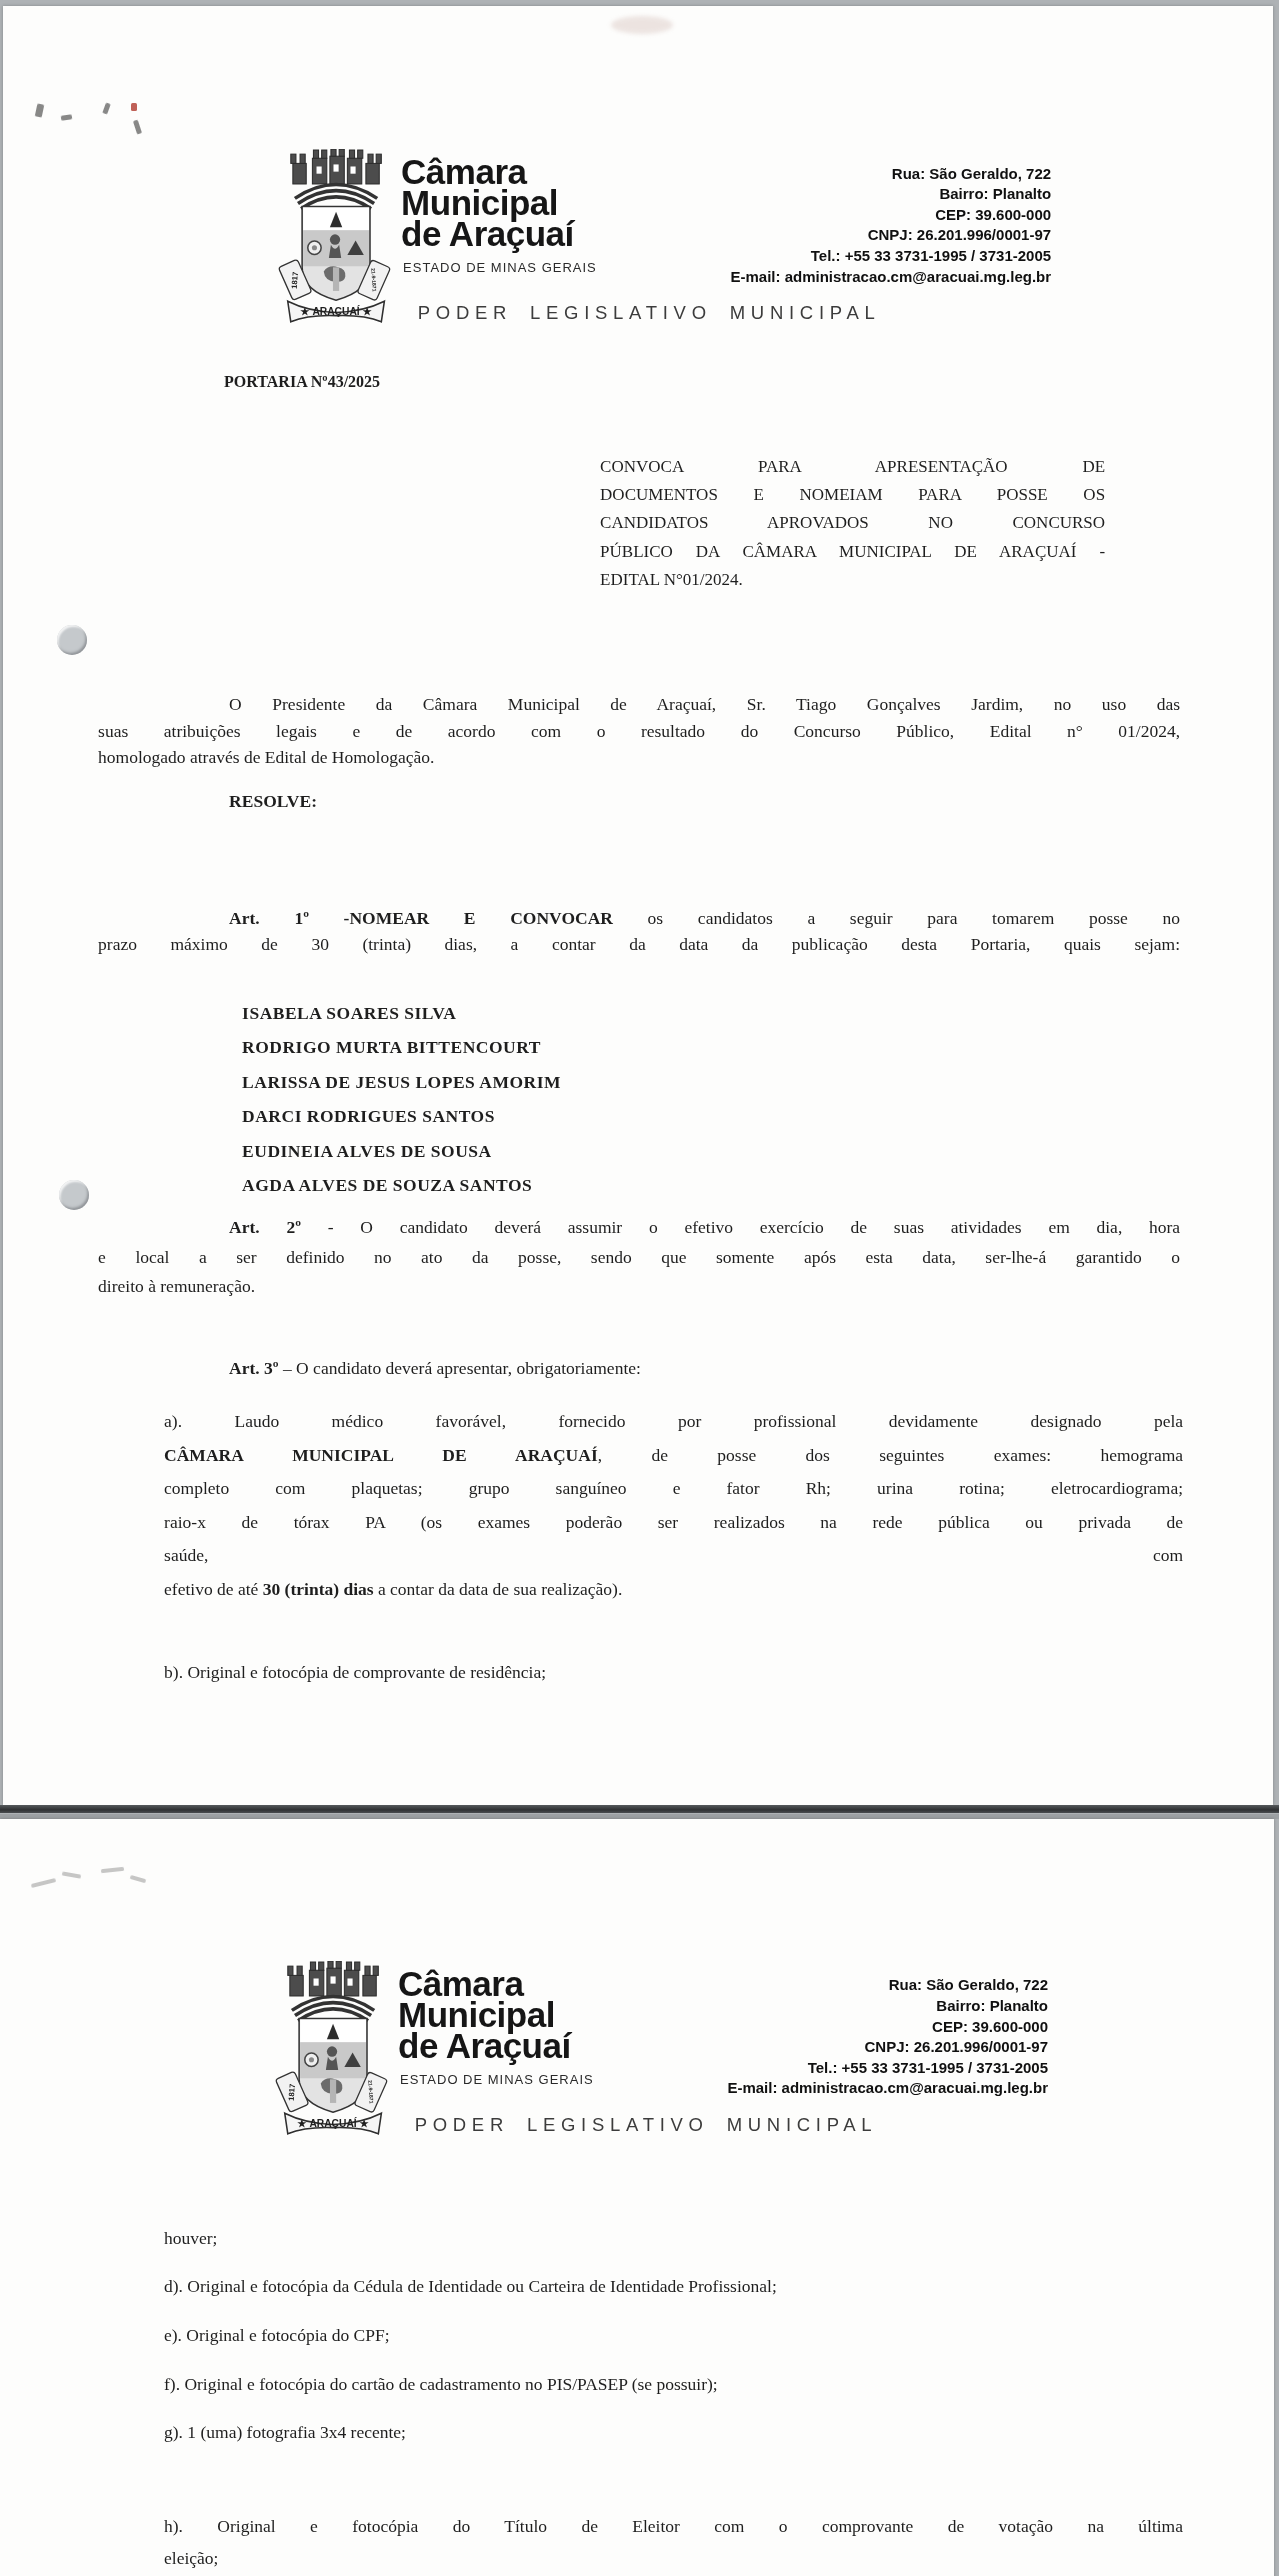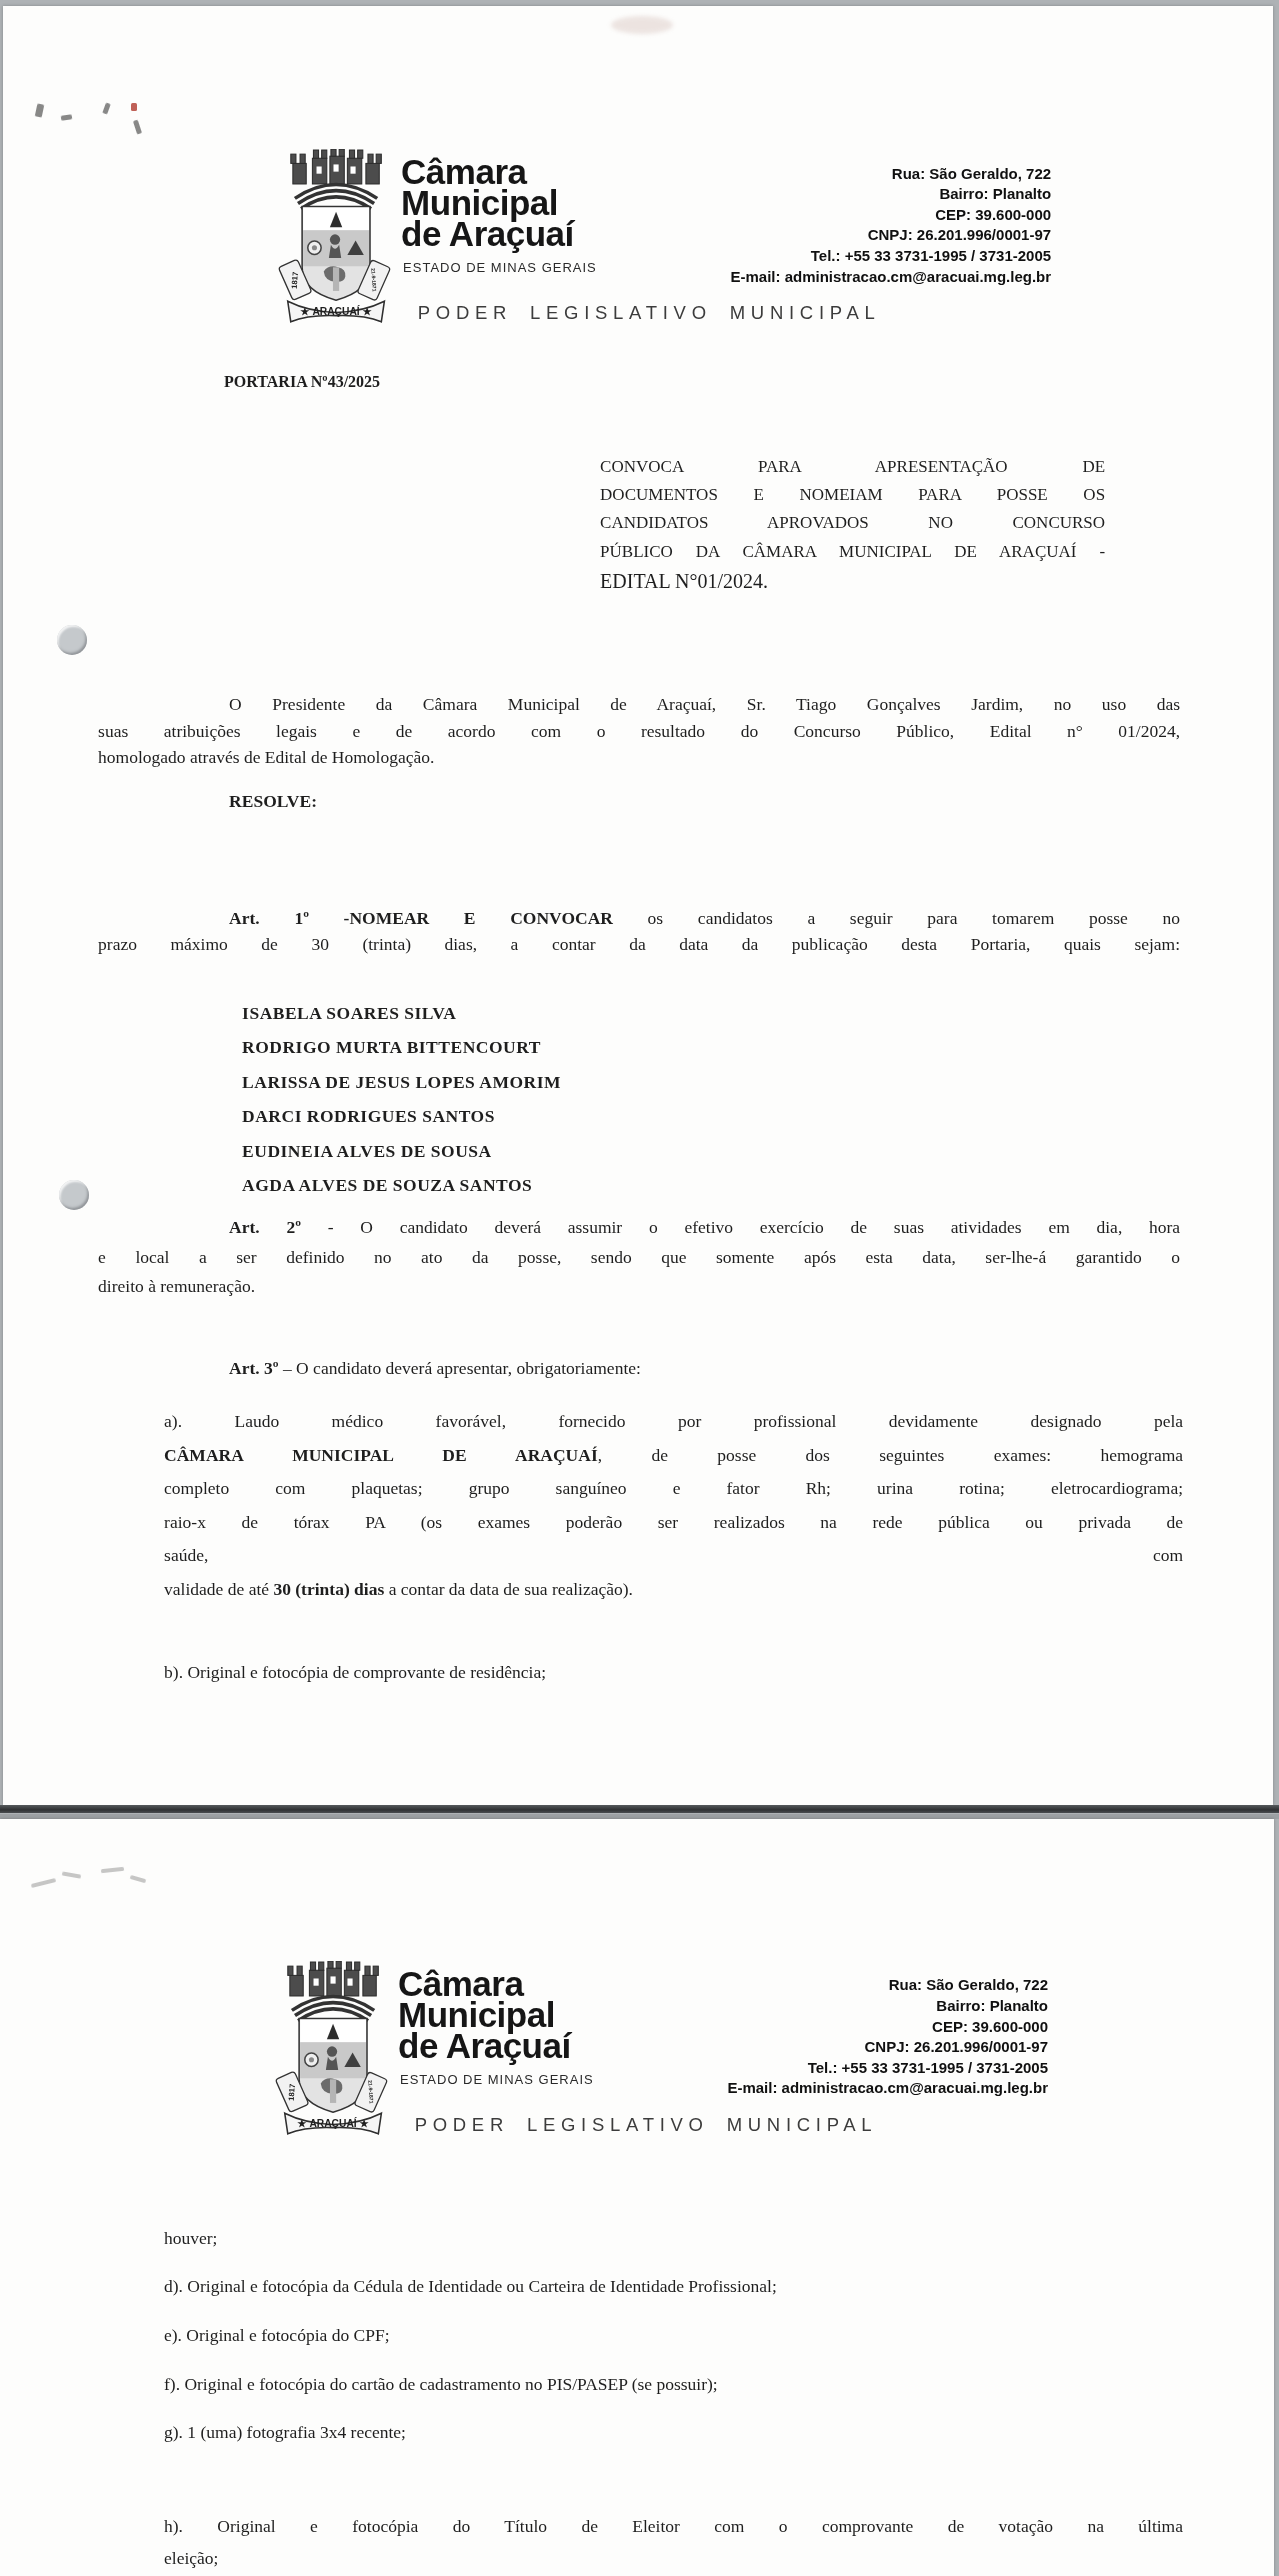--- a/index.html
+++ b/index.html
@@ -128,21 +128,21 @@
       </div>
       <div class="lh-motto">PODER LEGISLATIVO MUNICIPAL</div>
     </div>
 
     <div class="line bold" style="left:221px;top:366px;width:850px;font-size:16px;">PORTARIA Nº43/2025</div>
 
     <div class="line jl" style="left:597px;top:450px;width:505px;font-size:17px;">CONVOCA PARA APRESENTAÇÃO DE</div>
     <div class="line jl" style="left:597px;top:478px;width:505px;font-size:17px;">DOCUMENTOS E NOMEIAM PARA POSSE OS</div>
     <div class="line jl" style="left:597px;top:506px;width:505px;font-size:17px;">CANDIDATOS APROVADOS NO CONCURSO</div>
     <div class="line jl" style="left:597px;top:535px;width:505px;font-size:17px;">PÚBLICO DA CÂMARA MUNICIPAL DE ARAÇUAÍ -</div>
-    <div class="line" style="left:597px;top:563px;width:505px;font-size:20px;">EDITAL N°01/2024.</div>
+    <div class="line" style="left:597px;top:563px;width:505px;font-size:17px;">EDITAL N°01/2024.</div>
 
     <div class="line jl" style="left:95px;top:687px;width:1082px;padding-left:131px;box-sizing:border-box;">O Presidente da Câmara Municipal de Araçuaí, Sr. Tiago Gonçalves Jardim, no uso das</div>
     <div class="line jl" style="left:95px;top:714px;width:1082px;">suas atribuições legais e de acordo com o resultado do Concurso Público, Edital n° 01/2024,</div>
     <div class="line" style="left:95px;top:740px;width:1082px;">homologado através de Edital de Homologação.</div>
 
     <div class="line bold" style="left:226px;top:784px;">RESOLVE:</div>
 
     <div class="line jl" style="left:95px;top:901px;width:1082px;padding-left:131px;box-sizing:border-box;"><span class="bold">Art. 1º -NOMEAR E CONVOCAR</span><span> os candidatos a seguir para tomarem posse no</span></div>
     <div class="line jl" style="left:95px;top:927px;width:1082px;">prazo máximo de 30 (trinta) dias, a contar da data da publicação desta Portaria, quais sejam:</div>
 
@@ -160,21 +160,21 @@
     <div class="line" style="left:226px;top:1351px;"><span class="bold">Art. 3º</span><span> – O candidato deverá apresentar, obrigatoriamente:</span></div>
 
     <div class="line jl" style="left:161px;top:1404px;width:1019px;">a). Laudo médico favorável, fornecido por profissional devidamente designado pela</div>
     <div class="line jl" style="left:161px;top:1438px;width:1019px;"><span class="bold">CÂMARA MUNICIPAL DE ARAÇUAÍ</span><span>, de posse dos seguintes exames: hemograma</span></div>
     <div class="line jl" style="left:161px;top:1471px;width:1019px;">completo com plaquetas; grupo sanguíneo e fator Rh; urina rotina; eletrocardiograma;</div>
     <div class="line jl" style="left:161px;top:1505px;width:1019px;">raio-x de tórax PA (os exames poderão ser realizados na rede pública ou privada de</div>
     <div class="line" style="left:161px;top:1538px;width:1019px;display:flex;justify-content:space-between;">
         <span>saúde,</span>
         <span>com</span>
       </div>
-    <div class="line" style="left:161px;top:1572px;width:1019px;"><span>validade de até </span><span class="bold">30 (trinta) dias</span><span> a contar da data de sua realização).</span></div>
+    <div class="line" style="left:161px;top:1572px;width:1019px;"><span>efetivo de até </span><span class="bold">30 (trinta) dias</span><span> a contar da data de sua realização).</span></div>
 
     <div class="line" style="left:161px;top:1655px;width:1019px;">b). Original e fotocópia de comprovante de residência;</div>
   </div>
 
   <div class="band" id="band-dark"></div>
   <div class="band" id="band-grey"></div>
 
   <div class="page" id="page2">
 
     <div class="smudge light" style="left:31px;top:62px;width:25px;height:4.1px;transform:rotate(-14deg);"></div>

